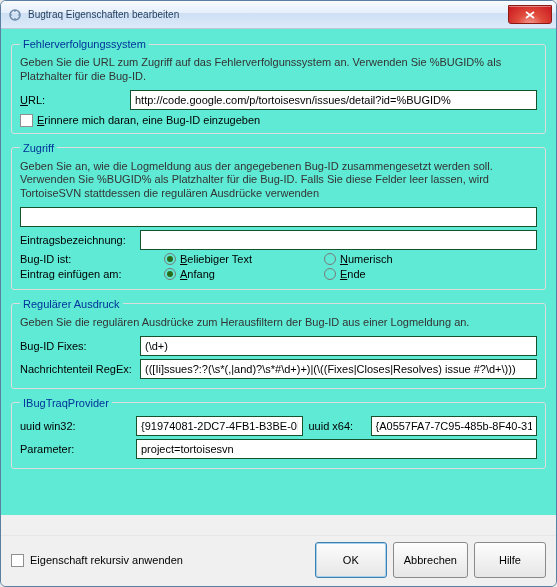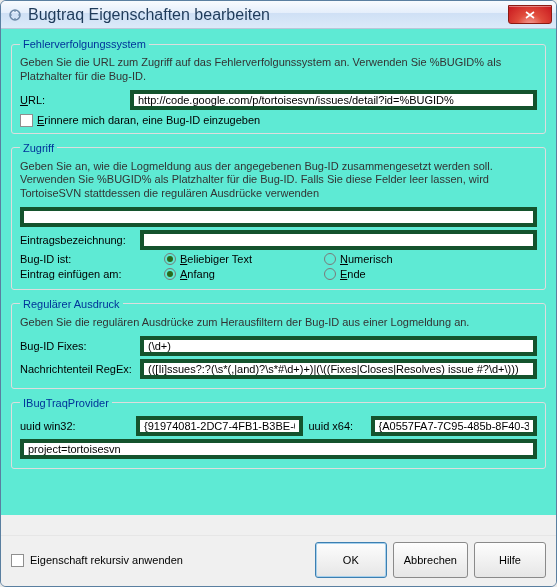--- a/index.html
+++ b/index.html
@@ -27,21 +27,21 @@
     height: 28px;
     background: linear-gradient(to bottom, #f8fbfe 0%, #e4eefb 45%, #cfe0f5 46%, #dceaf9 100%);
     display: flex;
     align-items: center;
     padding: 0 4px 0 6px;
     border-bottom: 1px solid #b8c7d8;
   }
   .titlebar .icon {
     width:16px;height:16px;margin-right:5px;display:inline-flex;align-items:center;justify-content:center;
   }
-  .titlebar .title { color:#1f3b5a; font-size:16px; flex:1; }
+  .titlebar .title { color:#1f3b5a; font-size:10px; flex:1; }
   .close-btn {
     width:44px;height:19px;border-radius:0 0 3px 3px;
     background: radial-gradient(ellipse at 50% 120%, #f7a9a2 0%, #e04b3b 45%, #c8171e 100%);
     border:1px solid #8b1a12;
     display:flex;align-items:center;justify-content:center;
     color:#fff;
     box-shadow: inset 0 1px 0 rgba(255,255,255,0.4);
   }
   .client {
     flex:1;
@@ -61,21 +61,21 @@
     padding:0 3px;
     color:#003399;
     font-size:11px;
   }
   .desc { color:#333; margin:2px 0 6px 0; line-height:1.25; }
   .row { display:flex; align-items:center; margin:3px 0; min-width:0; }
   .lbl { width:110px; flex-shrink:0; }
   .lbl-wide { width:120px; flex-shrink:0; }
   input.txt {
     flex:1; min-width:0;
-    border:4px solid #14532d;
+    border:1px solid #14532d;
     background:#fff;
     padding:2px 4px;
     font-family: inherit;
     font-size:11px;
     height:20px;
   }
   .url .txt { flex:1; }
   .chk-row { display:flex; align-items:center; margin:4px 0 0 0; gap:4px; }
   .chk {
     width:13px;height:13px;border:1px solid #8f8f8f;background:#fff;
@@ -203,20 +203,21 @@
 
     <fieldset class="group">
       <legend>IBugTraqProvider</legend>
       <div class="prov-row">
         <span class="lbl">uuid win32:</span>
         <input class="txt" value="{91974081-2DC7-4FB1-B3BE-0DE1C8D6CE4E}" style="">
         <span class="prov-mid">uuid x64:</span>
         <input class="txt" value="{A0557FA7-7C95-485b-8F40-31303021F229}" style="">
       </div>
       <div class="prov-row">
+        <span class="lbl">Parameter:</span>
         <input class="txt" value="project=tortoisesvn" style="">
       </div>
     </fieldset>
 
   </div>
 
   <div class="bottom">
     <span class="chk"></span>
     <span>Eigenschaft rekursiv anwenden</span>
     <span class="spacer"></span>

